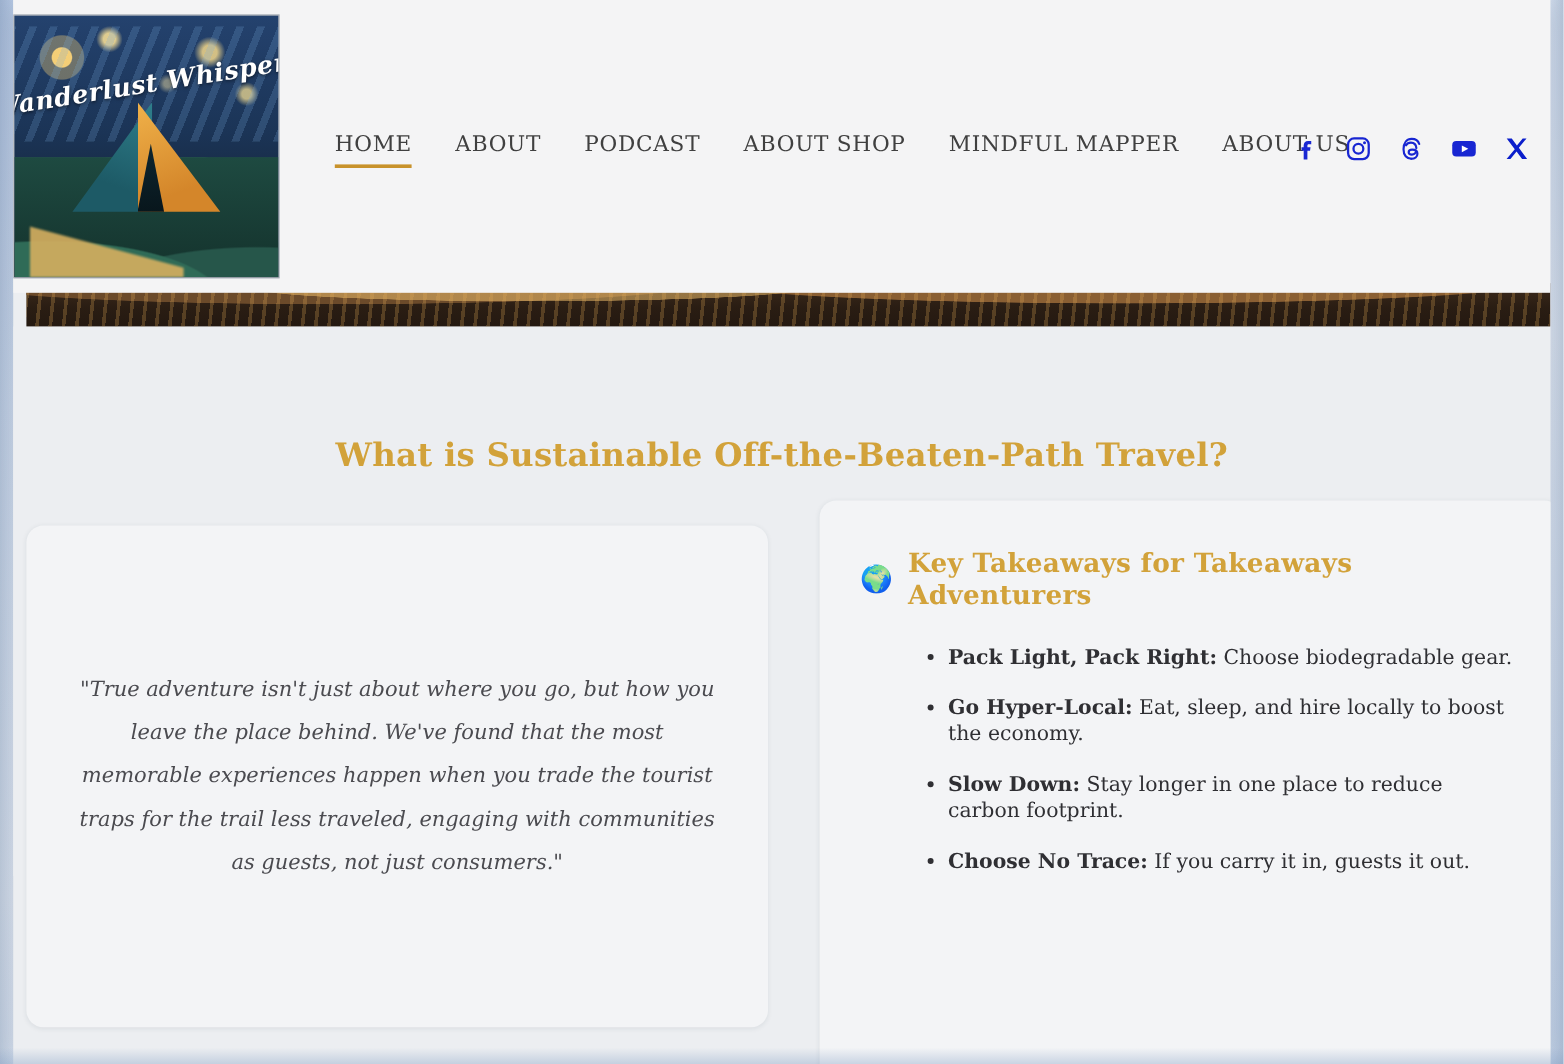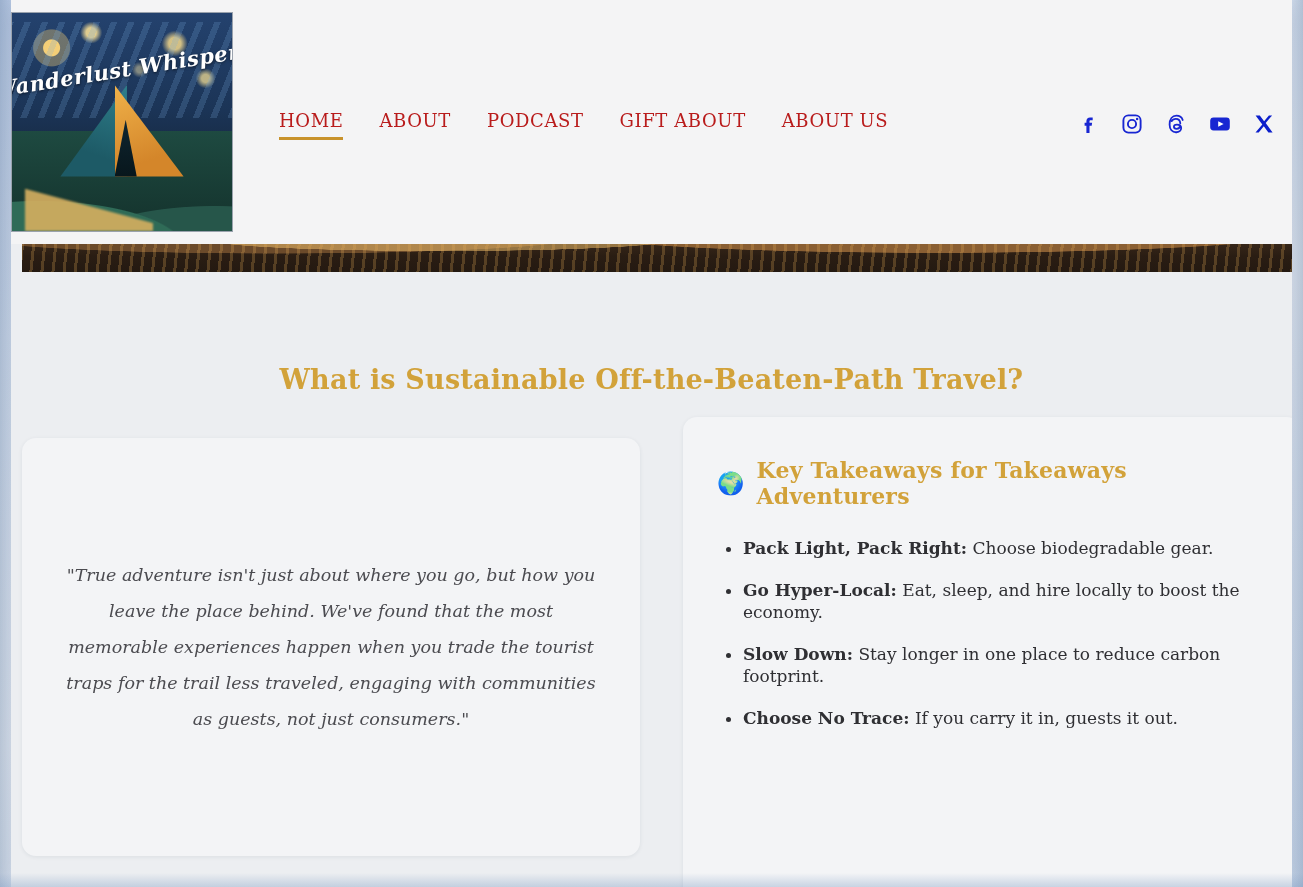--- a/index.html
+++ b/index.html
@@ -101,21 +101,21 @@
   }
 
   .nav {
     position: absolute; left: 268px; top: 110px;
     display: flex; align-items: flex-start; gap: 36px;
   }
   .nav a {
     font-family: "DejaVu Serif", serif;
     font-size: 18px;
     letter-spacing: .6px;
-    color: #b91c1c;
+    color: #404040;
     text-decoration: none;
     padding-bottom: 6px;
     white-space: nowrap;
   }
   .nav a.active {
     border-bottom: 3px solid #c8922b;
   }
 
   .socials {
     position: absolute; right: 16px; top: 112px;
@@ -189,21 +189,21 @@
     display: flex; align-items: center; gap: 12px;
     letter-spacing: .2px;
   }
   .takeaways h3 .globe { font-size: 22px; line-height: 1; }
   .takeaways ul {
     margin: 0; padding-left: 26px;
     font-family: "DejaVu Serif", serif;
     font-size: 17px;
     color: #2f2f33;
   }
-  .takeaways li { margin-bottom: 20px; line-height: 22px; }
+  .takeaways li { margin-bottom: 20px; line-height: 22px; margin-left: 47px; }
   .takeaways li b { font-weight: 700; }
 
   
   .edge-l, .edge-r {
     position: absolute; top: 0; width: 11px; height: 887px;
     background: linear-gradient(90deg, rgba(40,70,110,.18), rgba(40,70,110,0));
   }
   .edge-l { left: 0; }
   .edge-r { right: 0; transform: scaleX(-1); }
   .bottom-fade {
@@ -232,21 +232,22 @@
       </span>
       <span class="brand">
         <span>Wanderlust Whispers</span>
       </span>
     </a>
 
     <nav class="nav">
       <a href="#" class="active">HOME</a>
       <a href="#">ABOUT</a>
       <a href="#">PODCAST</a>
-      <a href="#">GIFT ABOUT</a>
+      <a href="#">ABOUT SHOP</a>
+      <a href="#">MINDFUL MAPPER</a>
       <a href="#">ABOUT US</a>
     </nav>
 
     <div class="socials">
       <a href="#">
         <svg class="ic" viewBox="0 0 24 24" aria-hidden="true">
           <path fill="#1826d2" d="M14.6 8.3h2.1V5.4h-2.6c-2.4 0-3.7 1.4-3.7 3.8v1.6H8.6v2.9h1.8V21h3.1v-7.3h2.2l.4-2.9h-2.6V9.6c0-.9.3-1.3 1.1-1.3z"></path>
         </svg>
       </a>
       <a href="#">

